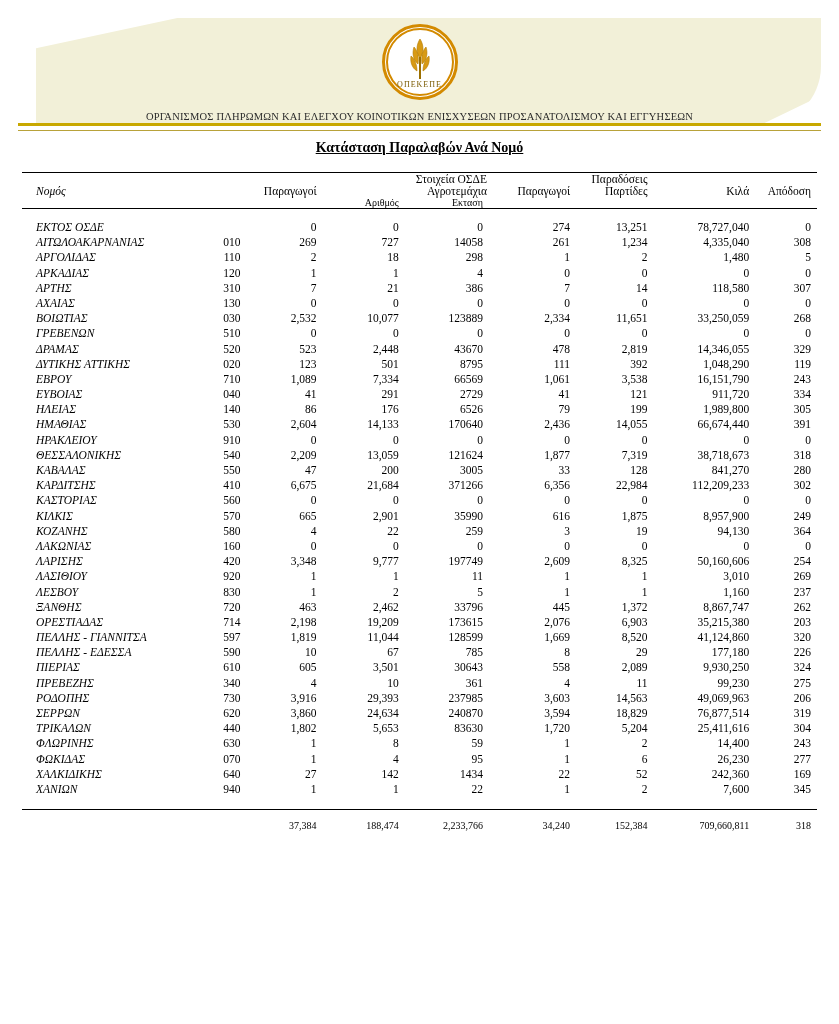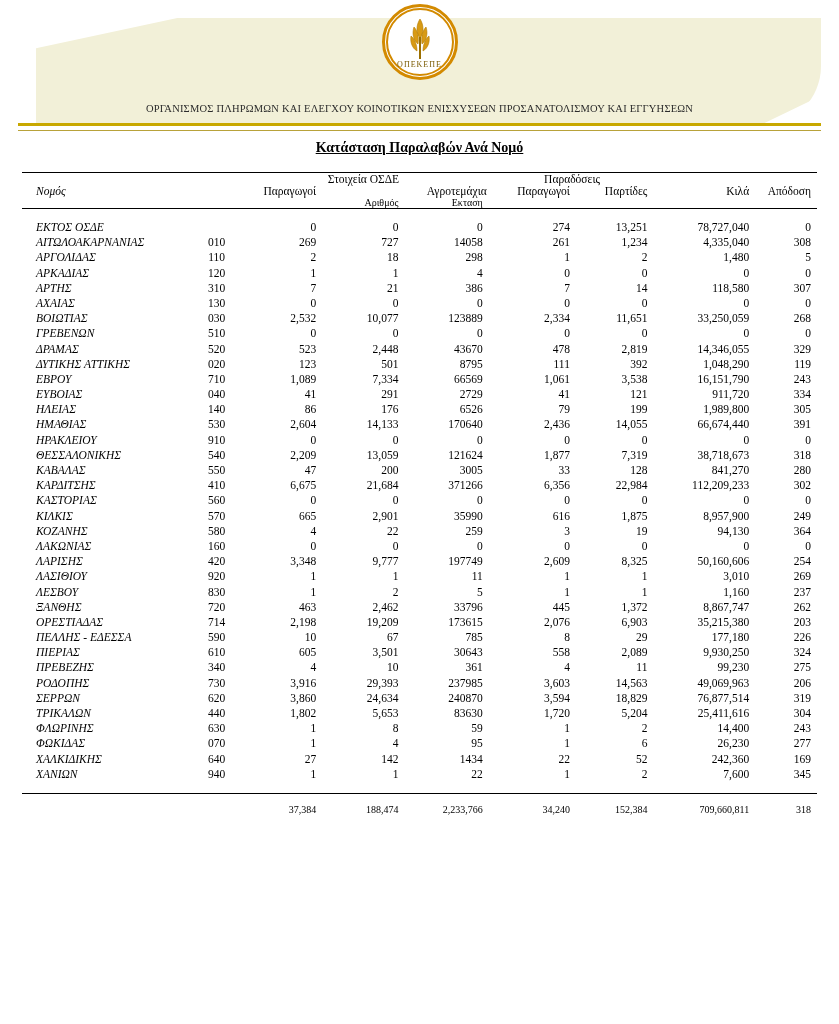--- a/index.html
+++ b/index.html
@@ -47,21 +47,21 @@
   }
   .banner-bottomline.thin {
     bottom: 1px;
     height: 1px;
     background: #b8a23a;
   }
   .logo {
     position: absolute;
     left: 50%;
     transform: translateX(-50%);
-    top: 4px;
+    top: 24px;
     width: 76px;
     height: 76px;
     border-radius: 50%;
     background: #ffffff;
     border: 3px solid #d38a00;
     box-sizing: border-box;
     display: flex;
     align-items: center;
     justify-content: center;
     overflow: hidden;
@@ -74,21 +74,21 @@
     text-align: center;
     font-size: 8px;
     letter-spacing: 1px;
     color: #7a5a00;
     font-family: "Liberation Serif", serif;
   }
   .banner-caption {
     position: absolute;
     left: 0;
     right: 0;
-    bottom: 18px;
+    bottom: 10px;
     text-align: center;
     font-size: 10.5px;
     letter-spacing: 0.2px;
     color: #2b2b2b;
     font-family: "Liberation Serif", serif;
   }
 
   
   .doc-title {
     text-align: center;
@@ -127,21 +127,21 @@
     padding-top: 2px;
     padding-bottom: 2px;
     font-size: 11.5px;
   }
   .sub2-row td {
     padding-top: 0px;
     padding-bottom: 8px;
     font-size: 10px;
   }
   td.num { text-align: right; }
-  td.ctr { text-align: center; }
+  td.ctr { text-align: right; }
   td.lft { text-align: left; }
 
   tbody tr td {
     padding: 1.6px 0;
     white-space: nowrap;
   }
   .c-nomos  { width: 175px; padding-left: 14px !important; font-style: italic; }
   .c-code   { width: 56px; }
   .c-par1   { width: 84px; padding-right: 10px !important; }
   .c-agro   { width: 86px; padding-right: 10px !important; }
@@ -519,20 +519,31 @@
             <td class="c-code ctr">714</td>
             <td class="c-par1 num">2,198</td>
             <td class="c-agro num">19,209</td>
             <td class="c-ekt num">173615</td>
             <td class="c-par2 num">2,076</td>
             <td class="c-part num">6,903</td>
             <td class="c-kila num">35,215,380</td>
             <td class="c-apod num">203</td>
           </tr>
           <tr>
+            <td class="c-nomos lft">ΠΕΛΛΗΣ - ΓΙΑΝΝΙΤΣΑ</td>
+            <td class="c-code ctr">597</td>
+            <td class="c-par1 num">1,819</td>
+            <td class="c-agro num">11,044</td>
+            <td class="c-ekt num">128599</td>
+            <td class="c-par2 num">1,669</td>
+            <td class="c-part num">8,520</td>
+            <td class="c-kila num">41,124,860</td>
+            <td class="c-apod num">320</td>
+          </tr>
+          <tr>
             <td class="c-nomos lft">ΠΕΛΛΗΣ - ΕΔΕΣΣΑ</td>
             <td class="c-code ctr">590</td>
             <td class="c-par1 num">10</td>
             <td class="c-agro num">67</td>
             <td class="c-ekt num">785</td>
             <td class="c-par2 num">8</td>
             <td class="c-part num">29</td>
             <td class="c-kila num">177,180</td>
             <td class="c-apod num">226</td>
           </tr>

